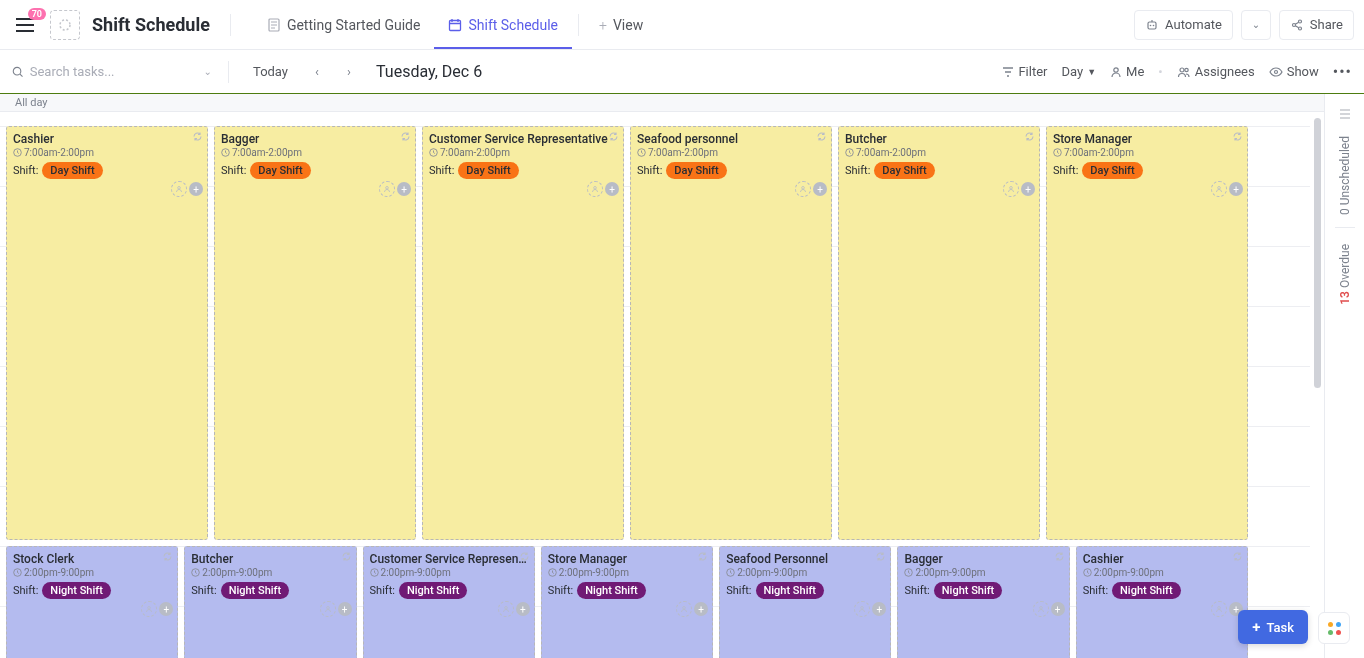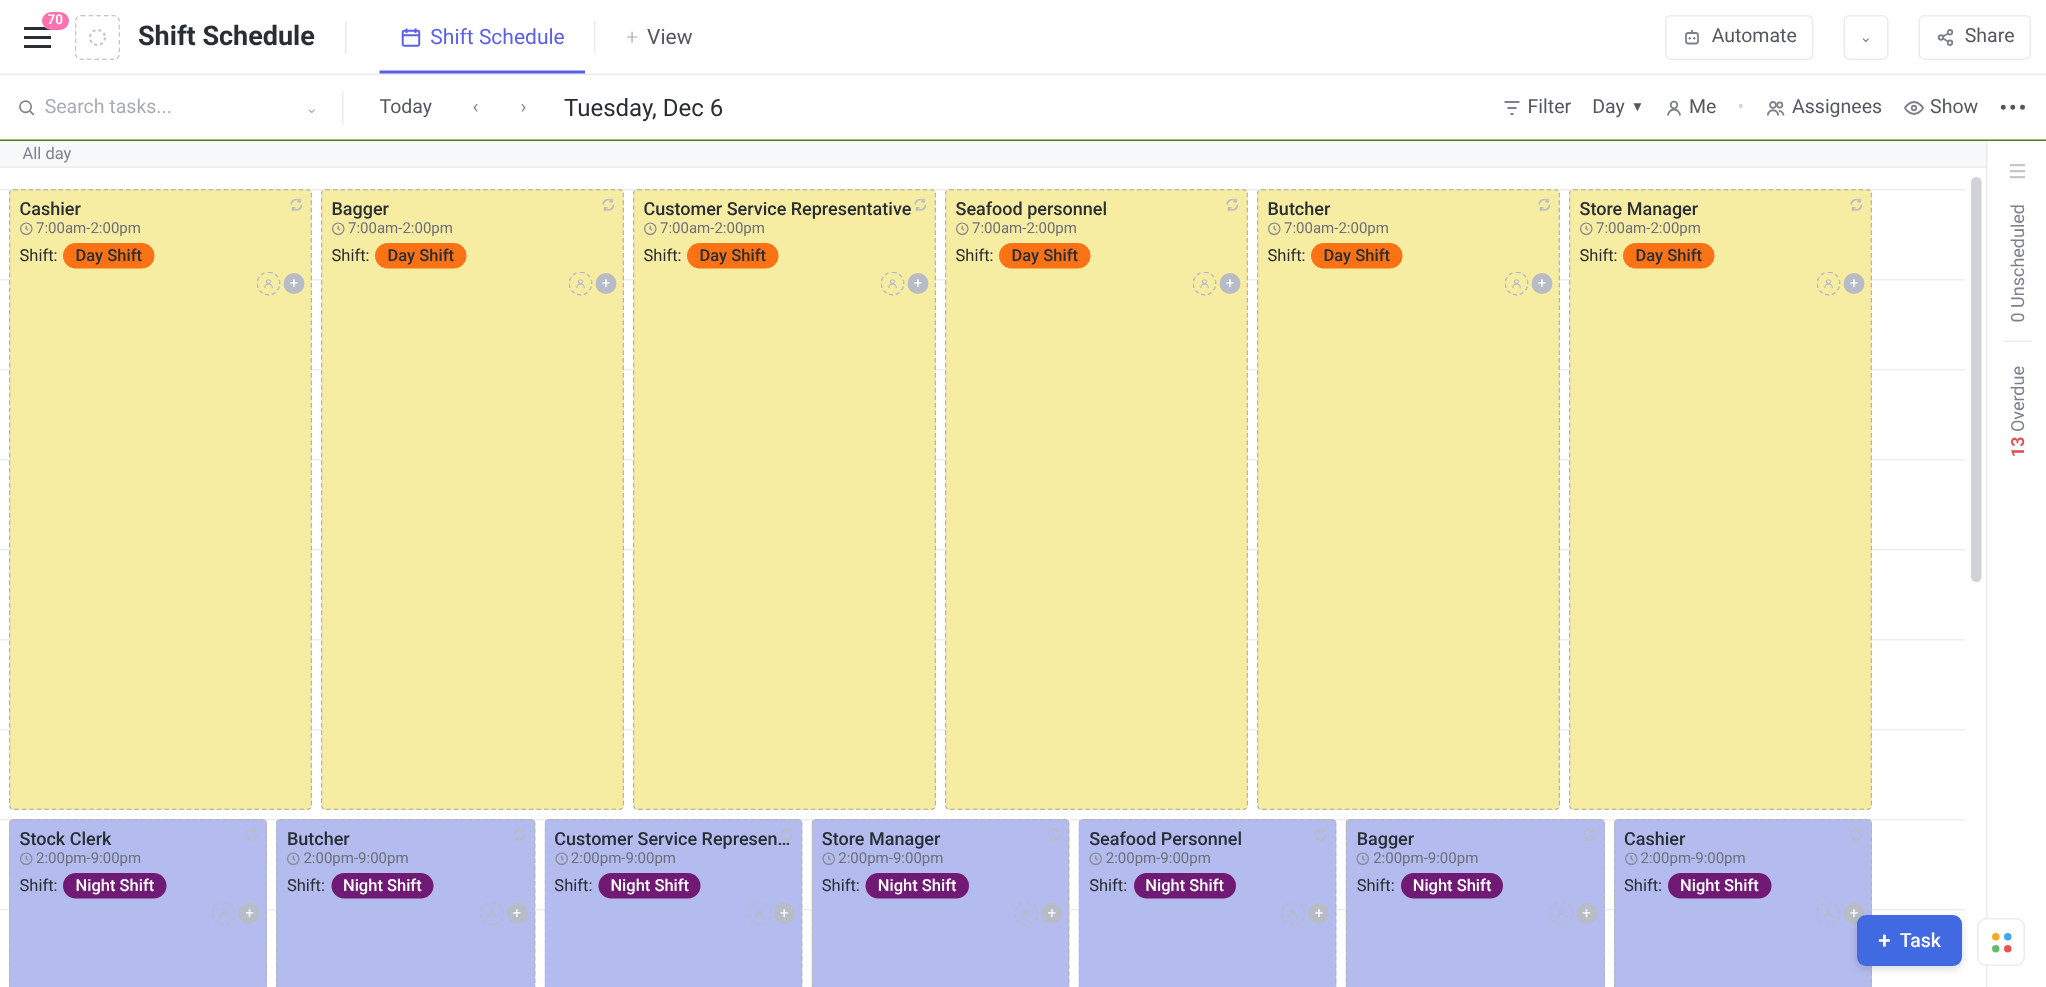--- a/index.html
+++ b/index.html
@@ -13,21 +13,21 @@
   .space-icon { width:30px; height:30px; border:1px dashed #c5c7cd; border-radius:4px; display:flex; align-items:center; justify-content:center; margin-left:6px; }
   .page-title { font-size:18px; font-weight:700; margin-left:8px; margin-right:10px; }
   .tabs { display:flex; align-items:center; height:100%; margin-left:12px; }
   .tab { display:flex; align-items:center; gap:6px; height:100%; padding:0 14px; color:#54575d; font-size:14px; cursor:pointer; position:relative; }
   .tab.active { color:#5b5ee9; }
   .tab.active::after { content:""; position:absolute; bottom:0; left:0; right:0; height:2px; background:#5b5ee9; }
   .vdiv { width:1px; height:22px; background:#e9ebf0; margin:0 6px; }
   .spacer { flex:1; }
   .btn { height:30px; padding:0 10px; border:1px solid #e9ebf0; border-radius:4px; background:#fff; display:flex; align-items:center; gap:6px; font-size:13px; color:#54575d; cursor:pointer; }
   .btn.icononly{ width:30px; padding:0; justify-content:center; }
-  .top-right { display:flex; gap:20px; align-items:center; }
+  .top-right { display:flex; gap:8px; align-items:center; }
 
   
   .toolbar { height:44px; border-bottom:1px solid #4d7c0f; display:flex; align-items:center; padding:0 12px; gap:10px; font-size:13px; color:#54575d; }
   .search { display:flex; align-items:center; gap:6px; width:200px; }
   .search input { border:none; outline:none; font-size:13px; color:#54575d; width:100%; }
   .search input::placeholder { color:#a9acb6; }
   .chev-down-sm { font-size:10px; color:#a9acb6; cursor:pointer; }
   .today-btn { padding:4px 8px; cursor:pointer; }
   .nav-arrow { width:22px; height:22px; display:flex; align-items:center; justify-content:center; cursor:pointer; color:#7c828d; }
   .current-date { font-size:16px; color:#292d34; margin-left:6px; }
@@ -88,20 +88,27 @@
     <span class="badge">70</span>
   </div>
   <div class="space-icon">
     <svg width="14" height="14" viewBox="0 0 14 14">
         <circle cx="7" cy="7" r="5" fill="none" stroke="#c5c7cd" stroke-width="1.5" stroke-dasharray="2 2"></circle>
       </svg>
   </div>
   <div class="page-title">Shift Schedule</div>
   <div class="vdiv"></div>
   <div class="tabs">
+    <div class="tab">
+      <svg width="14" height="14" viewBox="0 0 14 14">
+          <rect x="2" y="1" width="10" height="12" rx="1" fill="none" stroke="#a9acb6" stroke-width="1.2"></rect>
+          <path d="M4 4h6M4 7h6M4 10h4" stroke="#a9acb6" stroke-width="1"></path>
+        </svg>
+      <span>Getting Started Guide</span>
+    </div>
     <div class="tab active">
       <svg width="14" height="14" viewBox="0 0 14 14">
           <rect x="1.5" y="2.5" width="11" height="10" rx="1" fill="none" stroke="#5b5ee9" stroke-width="1.3"></rect>
           <path d="M1.5 5.5h11M4 1v3M10 1v3" stroke="#5b5ee9" stroke-width="1.3"></path>
         </svg>
       <span>Shift Schedule</span>
     </div>
     <div class="vdiv"></div>
     <div class="tab">
       <span style="color:#a9acb6;font-size:14px;font-weight:300;">+</span>

